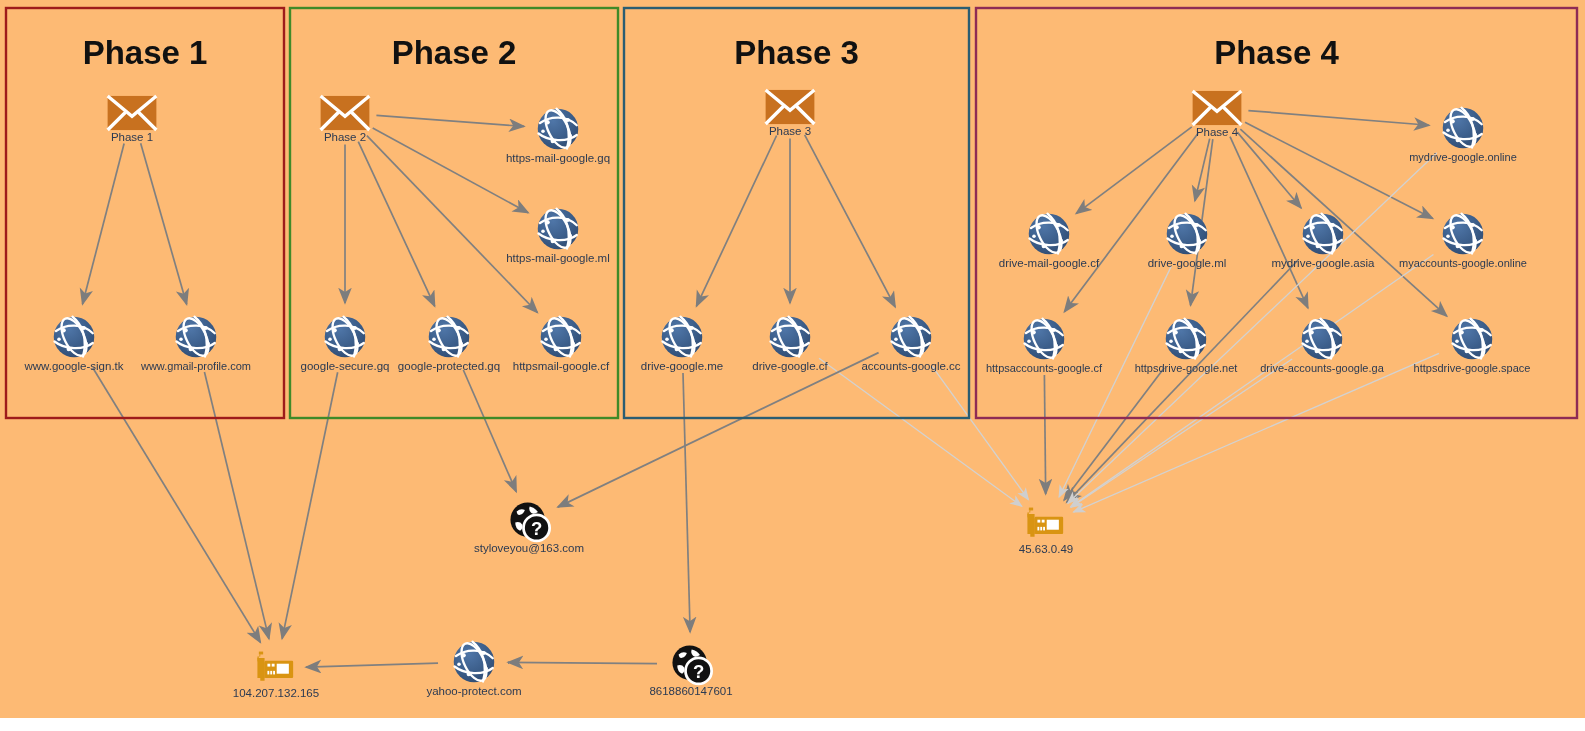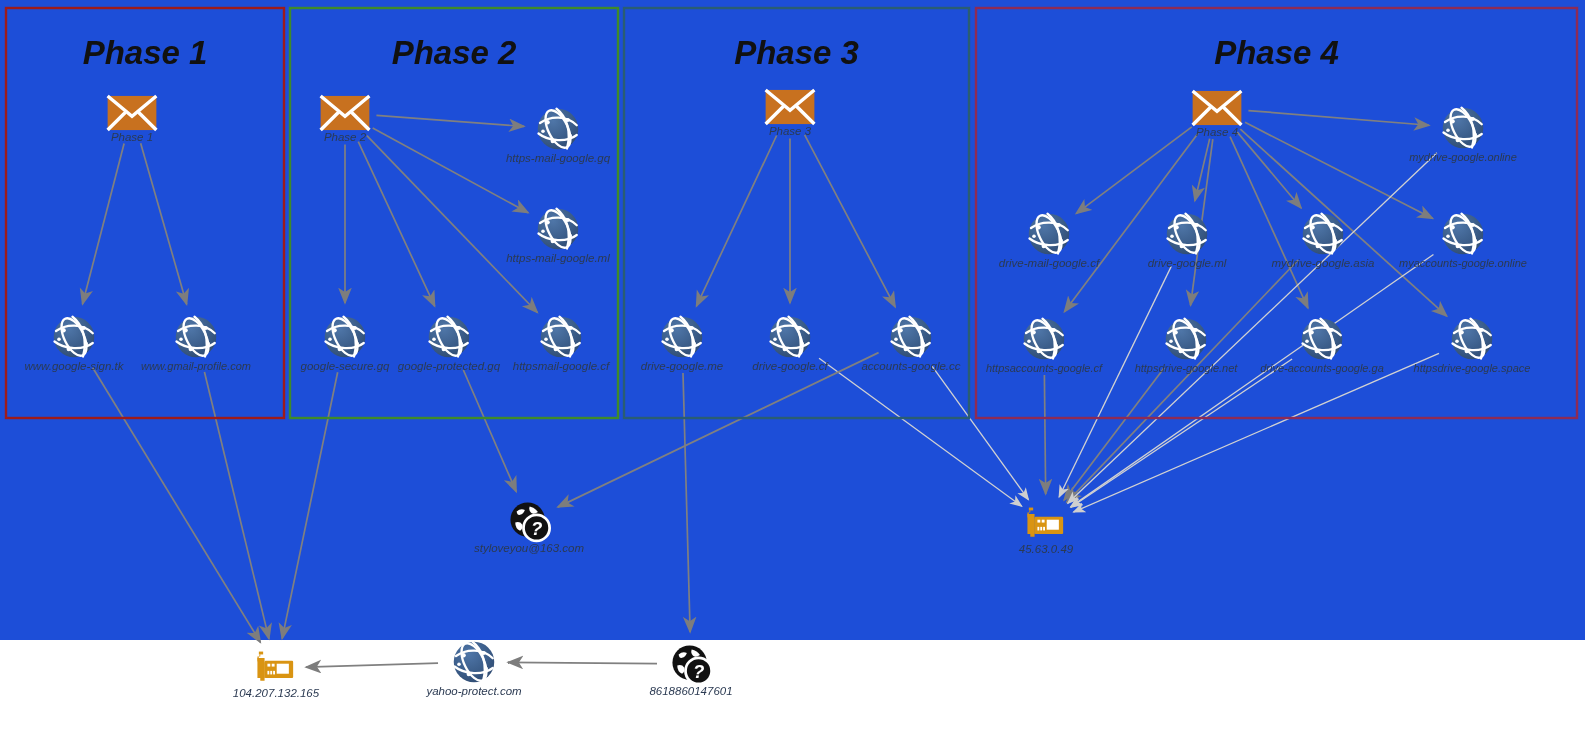--- a/index.html
+++ b/index.html
@@ -1,19 +1,19 @@
 <!DOCTYPE html>
 <html><head>
 <meta charset="utf-8">
 <title>Phishing Infrastructure Phase Diagram</title>
 <style>
   html,body{margin:0;padding:0;background:#ffffff;}
   body{width:1585px;height:731px;overflow:hidden;
        font-family:"Liberation Sans","DejaVu Sans",sans-serif;}
-  #stage{position:relative;width:1585px;height:640px;background:#1d4ed8;font-style:italic;}
+  #stage{position:relative;width:1585px;height:718px;background:#fdba74;}
   svg#canvas{position:absolute;left:0;top:0;width:1585px;height:731px;}
   .phase-title{font-family:"Liberation Sans","DejaVu Sans",sans-serif;
       font-weight:700;font-size:33px;fill:#111111;text-anchor:middle;}
   .node-label{font-family:"Liberation Sans","DejaVu Sans",sans-serif;
       font-size:11.5px;fill:#2b3a52;text-anchor:middle;}
   .node-label.small{font-size:11px;}
 </style>
 </head>
 <body>
 

